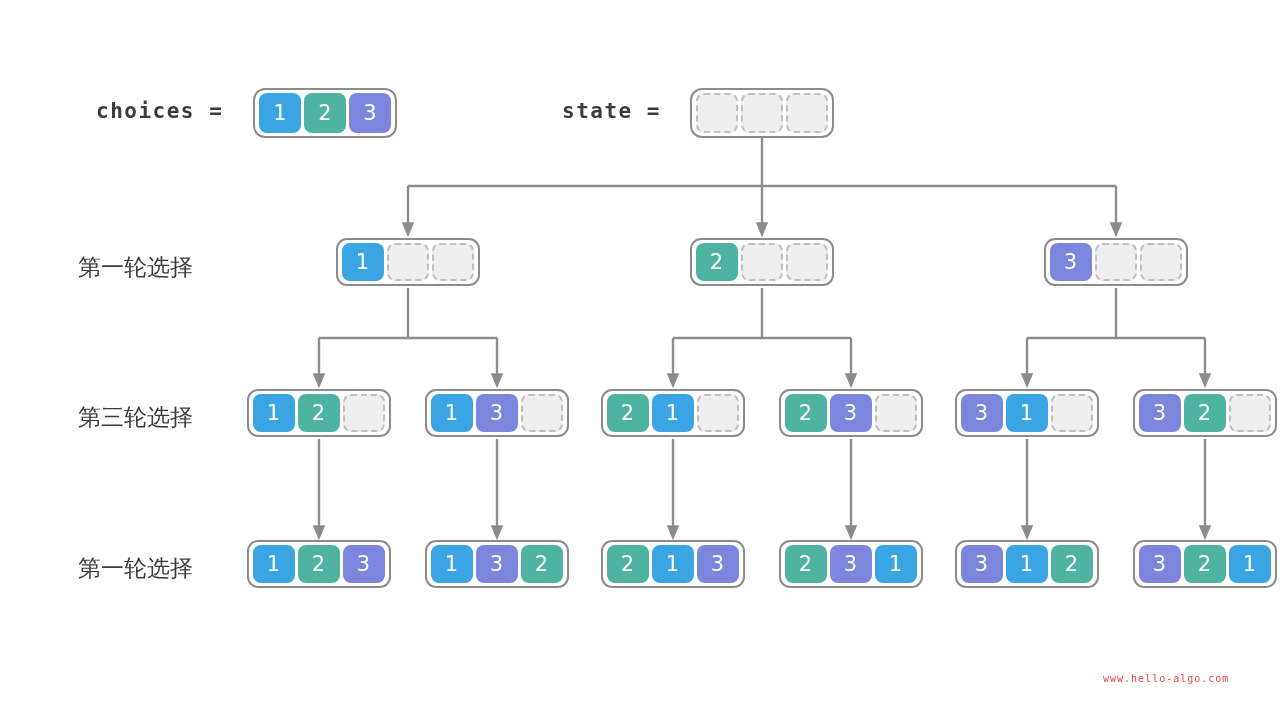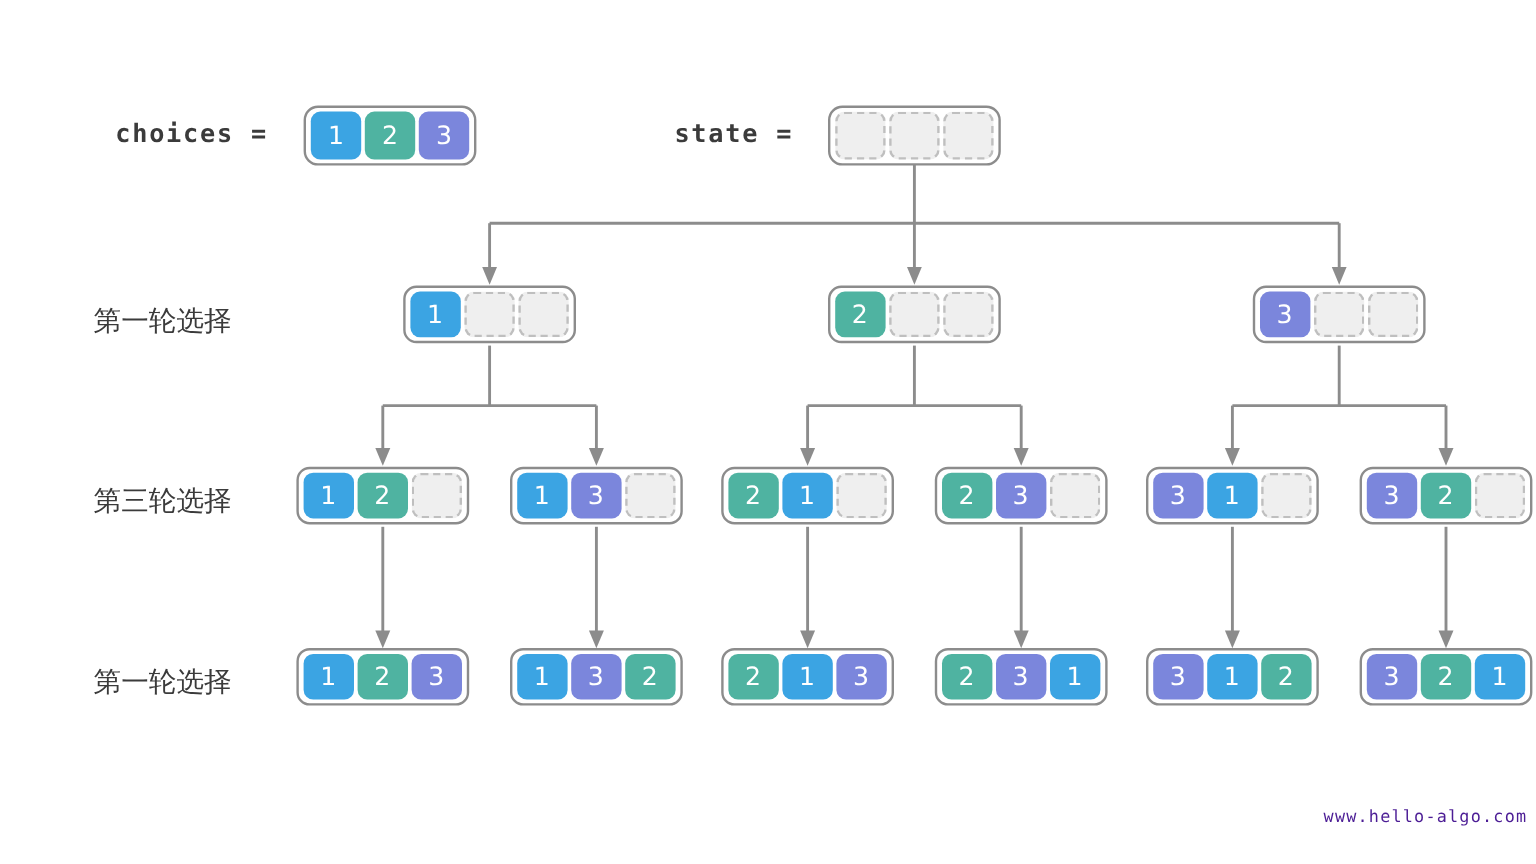--- a/index.html
+++ b/index.html
@@ -28,22 +28,22 @@
   .row-label{
     position:absolute;
     font-family:"DejaVu Sans","Liberation Sans",sans-serif;
     font-size:23px;
     color:#3b3b3b;
     white-space:nowrap;
   }
   .watermark{
     position:absolute;
     font-family:"DejaVu Sans Mono","Liberation Mono",monospace;
-    font-size:14px;
-    color:#4c1d95;
+    font-size:10px;
+    color:#ef4444;
     letter-spacing:1px;
     white-space:nowrap;
   }
 
   
   .node{
     position:absolute;
     box-sizing:border-box;
     border:2.5px solid #8c8c8c;
     border-radius:11px;

